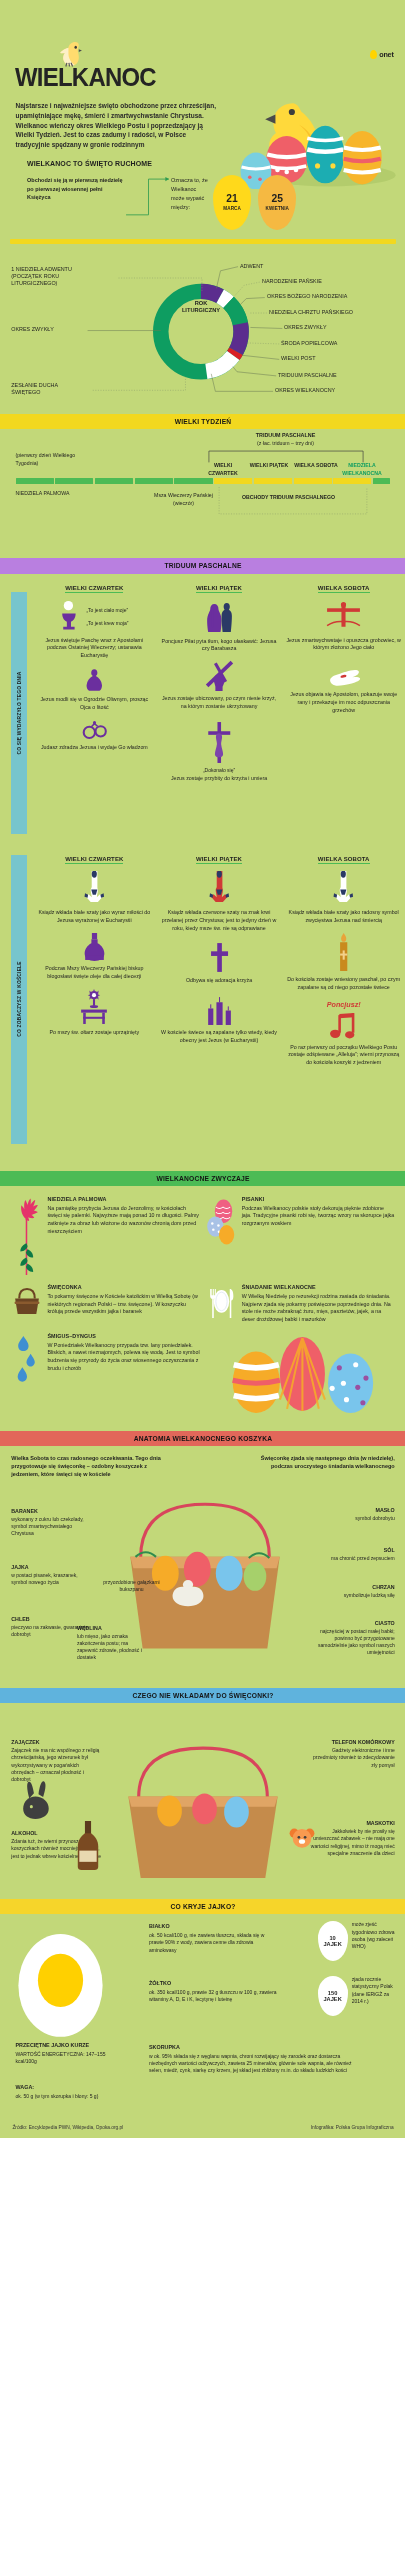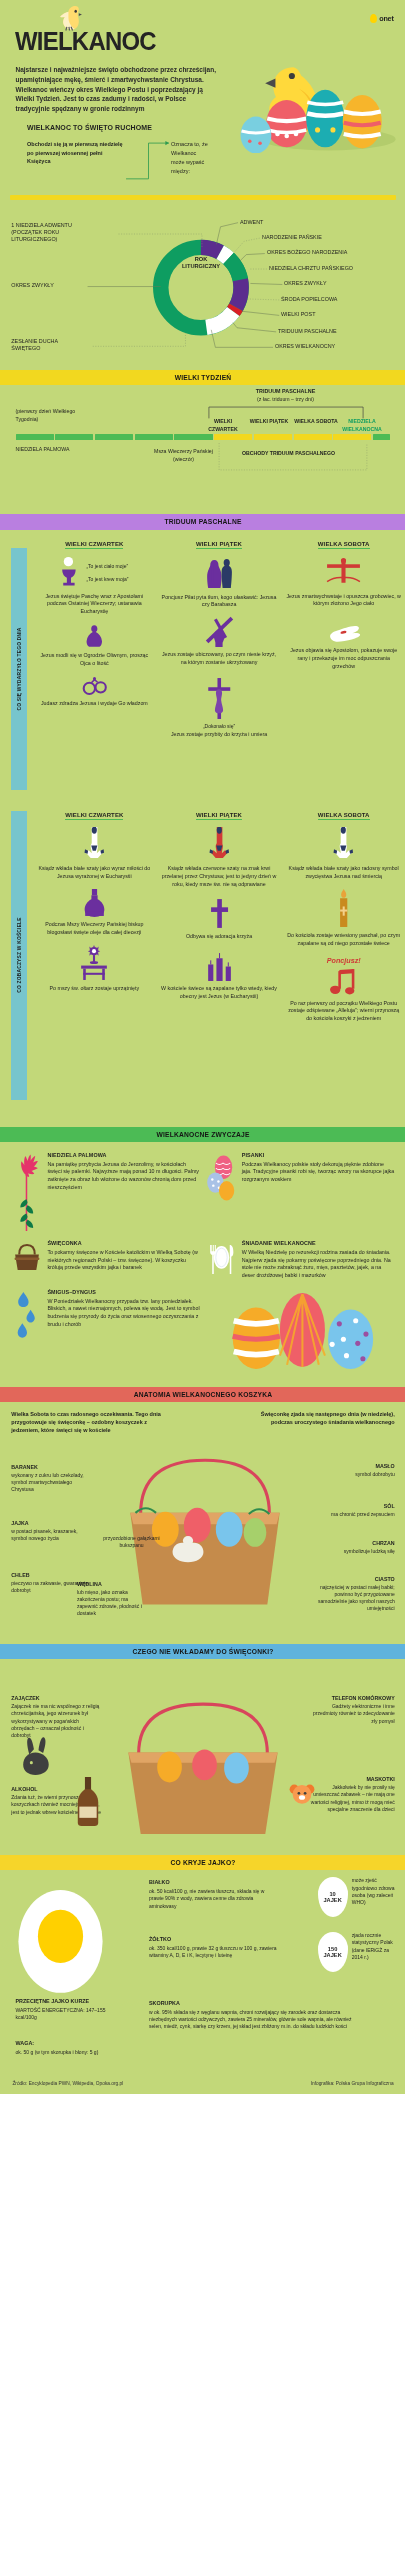--- a/index.html
+++ b/index.html
@@ -6,21 +6,21 @@
   html, body { background: #fff; }
   body {
     width: 406px;
     font-family: "Liberation Sans", sans-serif;
     color: #1f1f1f;
     background: #c2d879;
   }
   .page { width: 406px; background: #c2d879; position: relative; overflow: hidden; }
 
   
-  .hero { position: relative; padding: 9.3px 11.3px 4.1px 11.3px; min-height: 62px; }
+  .hero { position: relative; padding: 9.3px 11.3px 4.1px 11.3px; min-height: 62px; margin-top: 36px; }
   .brand { position: absolute; right: 12.4px; top: 14.4px; display: flex; align-items: center; gap: 2.1px; }
   .brand-dot { width: 6.7px; height: 8.8px; background: #ffd400; border-radius: 50%/55% 55% 45% 45%; }
   .brand-name { font-size: 7.2px; font-weight: bold; color: #1f1f1f; letter-spacing: -0.2px; }
   .chick-top { position: absolute; left: 58px; top: 4.1px; width: 24px; height: 27px; }
   .title { font-size: 26px; font-weight: bold; letter-spacing: -0.8px; line-height: .98;
            color: #242424; margin-top: 19.6px; margin-left: 4.1px; font-stretch: condensed; transform: scaleX(.92); transform-origin: left; }
 
   
   .intro-wrap { position: relative; padding: 3.1px 11.3px 2.1px 15.5px; }
   .intro { font-size: 6.5px; font-weight: bold; line-height: 1.5; width: 206px; color: #2a2a2a; }
@@ -164,20 +164,30 @@
   <div class="h-movable">WIELKANOC TO ŚWIĘTO RUCHOME</div>
   <div class="movable">
     <div class="mv-left">Obchodzi się ją w pierwszą niedzielę po pierwszej wiosennej pełni Księżyca</div>
     <div class="mv-arrow">
       <svg viewBox="0 0 90 92" width="46" height="47">
         <path d="M2 78 H46 V8 H86" stroke="#2e9b4f" stroke-width="1.6" fill="none"></path>
         <path d="M86 8 l-7 -4 v8 z" fill="#2e9b4f"></path>
       </svg>
     </div>
     <div class="mv-right">Oznacza to, że Wielkanoc może wypaść między:</div>
+    <div class="egg-dates">
+      <div class="egg-badge" style="background:#ffd91b">
+        <div class="num">21</div>
+        <div class="mon">MARCA</div>
+      </div>
+      <div class="egg-badge" style="background:#f5b942">
+        <div class="num">25</div>
+        <div class="mon">KWIETNIA</div>
+      </div>
+    </div>
   </div>
 
   <div class="bar yellow-thin"></div>
 
   <div class="liturgy">
     <div class="lab lab-left" style="left:11.3px; top:21.6px; width:103px;">
       <div>1 NIEDZIELA ADWENTU</div>
       <div>(POCZĄTEK ROKU</div>
       <div>LITURGICZNEGO)</div>
     </div>

